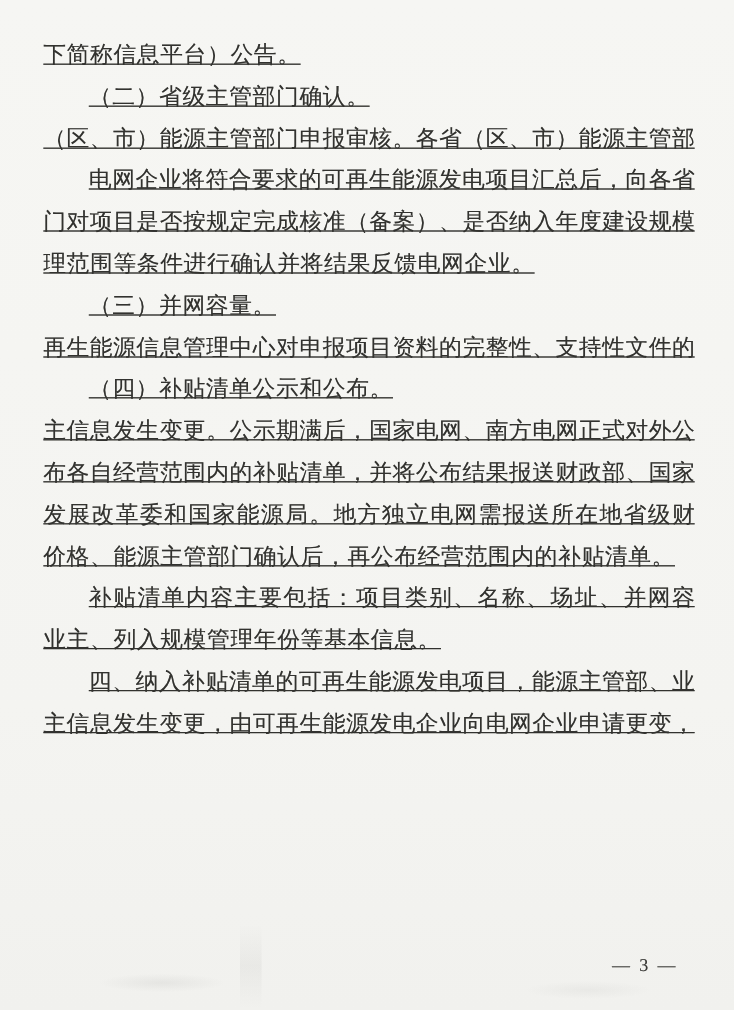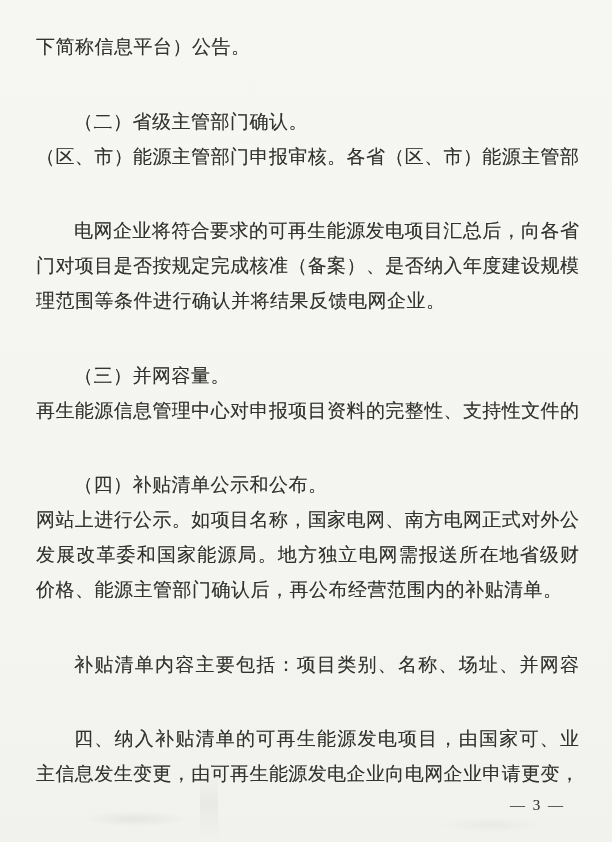--- a/index.html
+++ b/index.html
@@ -9,36 +9,37 @@
     margin:0 auto;
     background:linear-gradient(180deg,#f6f6f3 0%,#f4f4f1 70%,#f1f1ee 100%);
     overflow:hidden;
     font-family:"Liberation Serif","DejaVu Serif",serif;
     color:#32322f;
   }
   .body-text{
     position:absolute;
     top:30px;left:36px;right:33px;
     font-size:19px;
+    text-decoration:underline;
   }
   .line{
     height:34.8px;
     line-height:34.8px;
     overflow:hidden;
     white-space:nowrap;
     letter-spacing:0.5px;
     text-shadow:0 0 0.5px rgba(50,50,47,0.45);
   }
   .line.fj{
     white-space:normal;
     text-align:justify;
     text-align-last:justify;
     letter-spacing:0;
   }
-  .line.in{padding-left:38px;margin-top:40px;}
+  .line.in{padding-left:38px;}
   .page-number{
     position:absolute;
     right:47px;top:797px;
     font-size:15px;
     letter-spacing:2px;
     color:#3a3a37;
     text-shadow:0 0 0.5px rgba(50,50,47,0.4);
   }
   
   .smudge{position:absolute;pointer-events:none;}
@@ -62,25 +63,27 @@
   <div class="body-text">
     <div class="line">下简称信息平台）公告。</div>
     <div class="line in">（二）省级主管部门确认。</div>
     <div class="line fj">（区、市）能源主管部门申报审核。各省（区、市）能源主管部</div>
     <div class="line in fj">电网企业将符合要求的可再生能源发电项目汇总后，向各省</div>
     <div class="line fj">门对项目是否按规定完成核准（备案）、是否纳入年度建设规模管</div>
     <div class="line">理范围等条件进行确认并将结果反馈电网企业。</div>
     <div class="line in">（三）并网容量。</div>
     <div class="line fj">再生能源信息管理中心对申报项目资料的完整性、支持性文件的</div>
     <div class="line in">（四）补贴清单公示和公布。</div>
-    <div class="line fj">网站上进行公示。如项目名称，国家电网、南方电网正式对外公</div>
+    <div class="line fj">主信息发生变更。公示期满后，国家电网、南方电网正式对外公</div>
+    <div class="line fj">布各自经营范围内的补贴清单，并将公布结果报送财政部、国家</div>
     <div class="line fj">发展改革委和国家能源局。地方独立电网需报送所在地省级财政、</div>
     <div class="line">价格、能源主管部门确认后，再公布经营范围内的补贴清单。</div>
     <div class="line in fj">补贴清单内容主要包括：项目类别、名称、场址、并网容量、</div>
-    <div class="line in fj">四、纳入补贴清单的可再生能源发电项目，由国家可、业</div>
+    <div class="line">业主、列入规模管理年份等基本信息。</div>
+    <div class="line in fj">四、纳入补贴清单的可再生能源发电项目，能源主管部、业</div>
     <div class="line fj">主信息发生变更，由可再生能源发电企业向电网企业申请更变，</div>
   </div>
 
   <div class="page-number">— 3 —</div>
 
   <div class="smudge smudge-a"></div>
   <div class="smudge smudge-b"></div>
   <div class="smudge smudge-c"></div>
 </div>
 

